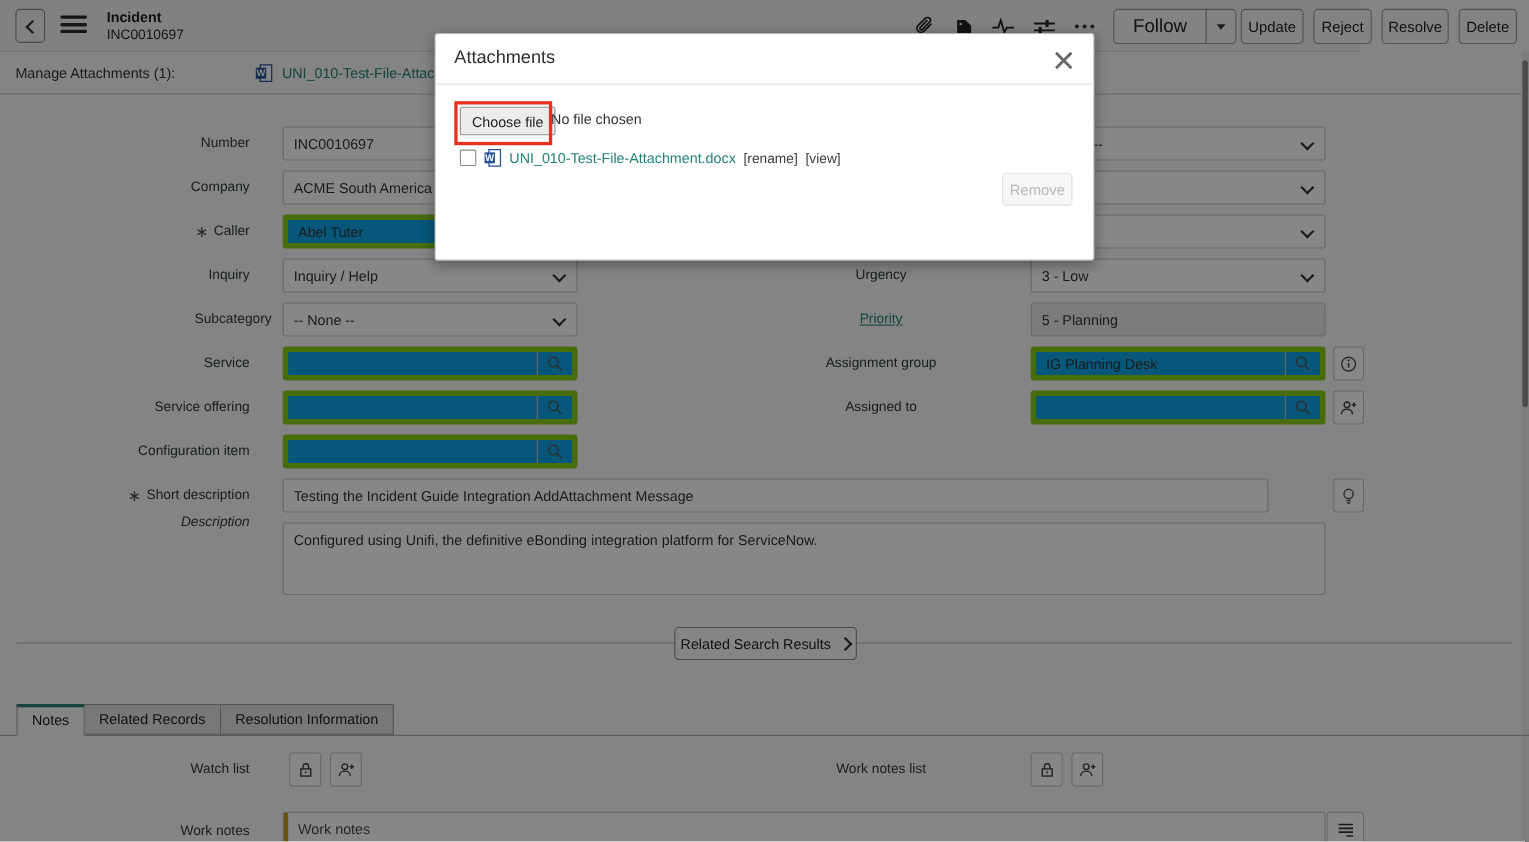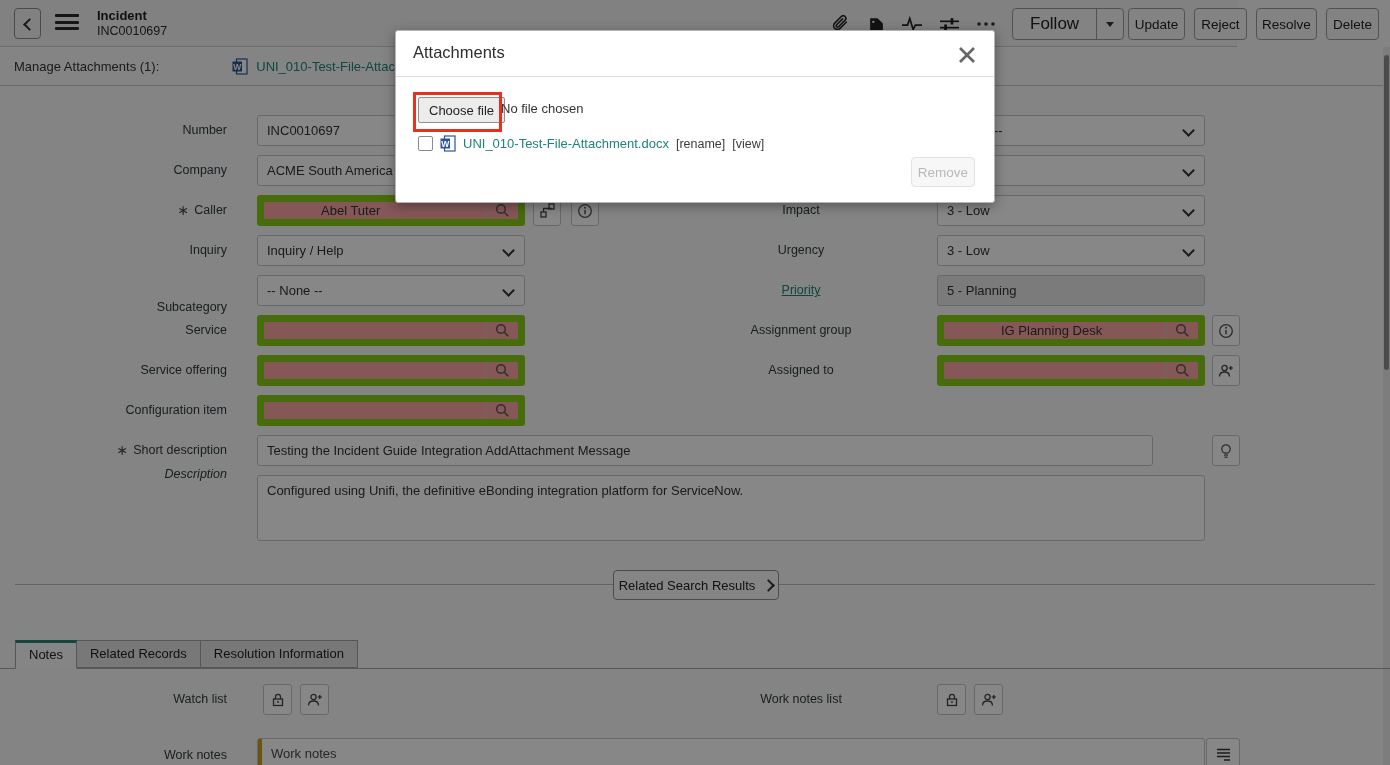--- a/index.html
+++ b/index.html
@@ -25,21 +25,21 @@
         display:flex;align-items:center;padding-left:14px;box-sizing:border-box;font-size:13px;gap:8px;}
   .abar .lnk{color:#1f8476;cursor:pointer;}
   
   .lbl{position:absolute;width:227px;text-align:right;font-size:12.5px;color:#2f3a3e;line-height:31px;white-space:nowrap;}
   .rlbl{position:absolute;left:695px;width:212px;text-align:center;font-size:12.5px;color:#2f3a3e;line-height:31px;white-space:nowrap;}
   .req{font-size:14px;color:#4a4a4a;margin-right:5px;vertical-align:-1px;}
   .fld{position:absolute;height:31px;border:1px solid #c4c4c4;border-radius:3px;background:#fff;font-size:13px;color:#333;
        display:flex;align-items:center;padding:0 9px;box-sizing:border-box;white-space:nowrap;overflow:hidden;}
   .fld.ro{background:#e8e8e8;}
   .sel .chev{position:absolute;right:11px;top:10px;width:7px;height:7px;border-right:2px solid #333;border-bottom:2px solid #333;transform:rotate(45deg);}
-  .grp{position:absolute;height:31px;border:7px solid #84cc16;border-radius:3px;background:#fca5a5;box-sizing:border-box;display:flex;padding-left:48px;}
+  .grp{position:absolute;height:31px;border:5px solid #84cc16;border-radius:3px;background:#0ea5e9;box-sizing:border-box;display:flex;}
   .grp .val{flex:1;font-size:13px;color:#333;display:flex;align-items:center;padding:0 9px;overflow:hidden;white-space:nowrap;}
   .grp .seg{width:31px;border-left:1px solid #c4c4c4;display:flex;align-items:center;justify-content:center;cursor:pointer;}
   .sbtn{position:absolute;width:28px;height:31px;border:1px solid #c4c4c4;border-radius:3px;background:#fff;box-sizing:border-box;
         display:flex;align-items:center;justify-content:center;cursor:pointer;}
   .tarea{position:absolute;border:1px solid #c4c4c4;border-radius:3px;background:#fff;font-size:13px;color:#333;
          padding:7px 9px;box-sizing:border-box;}
   
   .rs-line{position:absolute;left:15px;right:15px;top:584px;height:1px;background:#b9b9b9;}
   .rs-btn{position:absolute;left:613px;top:570px;width:164px;height:28px;border:1px solid #8f8f8f;border-radius:4px;background:#fbfbfb;
           display:flex;align-items:center;justify-content:center;gap:9px;font-size:13px;color:#222;z-index:2;cursor:pointer;}
@@ -51,21 +51,21 @@
   .tab.first{border-left:1px solid #a3a3a3;}
   .tab.active{background:#fbfbfb;border-top:3px solid #2e8172;height:29px;line-height:24px;border-bottom:1px solid #fbfbfb;}
   
   .goldbar{position:absolute;left:0;top:0;bottom:0;width:4px;background:#c9a11a;}
   .ph{color:#4a4a4a;}
   
   .sb-track{position:absolute;right:0;top:47px;bottom:0;width:7px;background:#ededed;}
   .sb-thumb{position:absolute;right:1px;top:55px;width:5px;height:315px;background:#8f8f8f;border-radius:3px;cursor:pointer;}
   
   .scrim{position:absolute;inset:0;background:rgba(0,0,0,0.47);z-index:40;}
-  .modal{position:absolute;left:395px;top:30px;width:600px;height:173px;background:#fff;border:1px solid #b5b5b5;border-radius:3px;
+  .modal{position:absolute;left:395px;top:30px;width:600px;height:207px;background:#fff;border:1px solid #b5b5b5;border-radius:3px;
          box-shadow:0 3px 12px rgba(0,0,0,0.35);z-index:50;box-sizing:border-box;}
   .m-title{position:absolute;left:17px;top:12px;font-size:16.5px;color:#2e2e2e;}
   .m-close{position:absolute;left:558px;top:11px;width:26px;height:26px;display:flex;align-items:center;justify-content:center;cursor:pointer;}
   .m-div{position:absolute;left:0;right:0;top:45px;height:1px;background:#ddd;}
   .choosef{position:absolute;left:22px;top:66px;height:24px;padding:0 10px;background:#ececec;border:1px solid #8f8f8f;border-radius:2px;
            font-size:13px;color:#222;display:flex;align-items:center;cursor:pointer;}
   .redbox{position:absolute;left:17px;top:61px;width:83px;height:34px;border:3px solid #e8301e;z-index:2;pointer-events:none;}
   .nofile{position:absolute;left:105px;top:70px;font-size:13px;color:#333;}
   .frow{position:absolute;left:22px;top:104px;display:flex;align-items:center;gap:7px;font-size:13px;}
   .cbx{width:13px;height:13px;border:1px solid #8a8a8a;border-radius:2px;background:#fff;cursor:pointer;}
@@ -183,21 +183,21 @@
         <circle cx="8" cy="4.7" r="1" fill="#555"></circle>
       </svg>
   </div>
 
   <div class="lbl" style="top:235px;"><span>Inquiry</span></div>
   <div class="fld sel" style="left:257px;top:235px;width:268px;">
       <span>Inquiry / Help</span>
       <span class="chev"></span>
     </div>
 
-  <div class="lbl" style="top:292px;"><span>Subcategory</span></div>
+  <div class="lbl" style="top:275px;padding-left:20px;"><span>Subcategory</span></div>
   <div class="fld sel" style="left:257px;top:275px;width:268px;">
       <span>-- None --</span>
       <span class="chev"></span>
     </div>
 
   <div class="lbl" style="top:315px;"><span>Service</span></div>
   <div class="grp" style="left:257px;top:315px;width:268px;">
     <div class="val"></div>
     <div class="seg">
         <svg width="15" height="15" viewBox="0 0 15 15">

